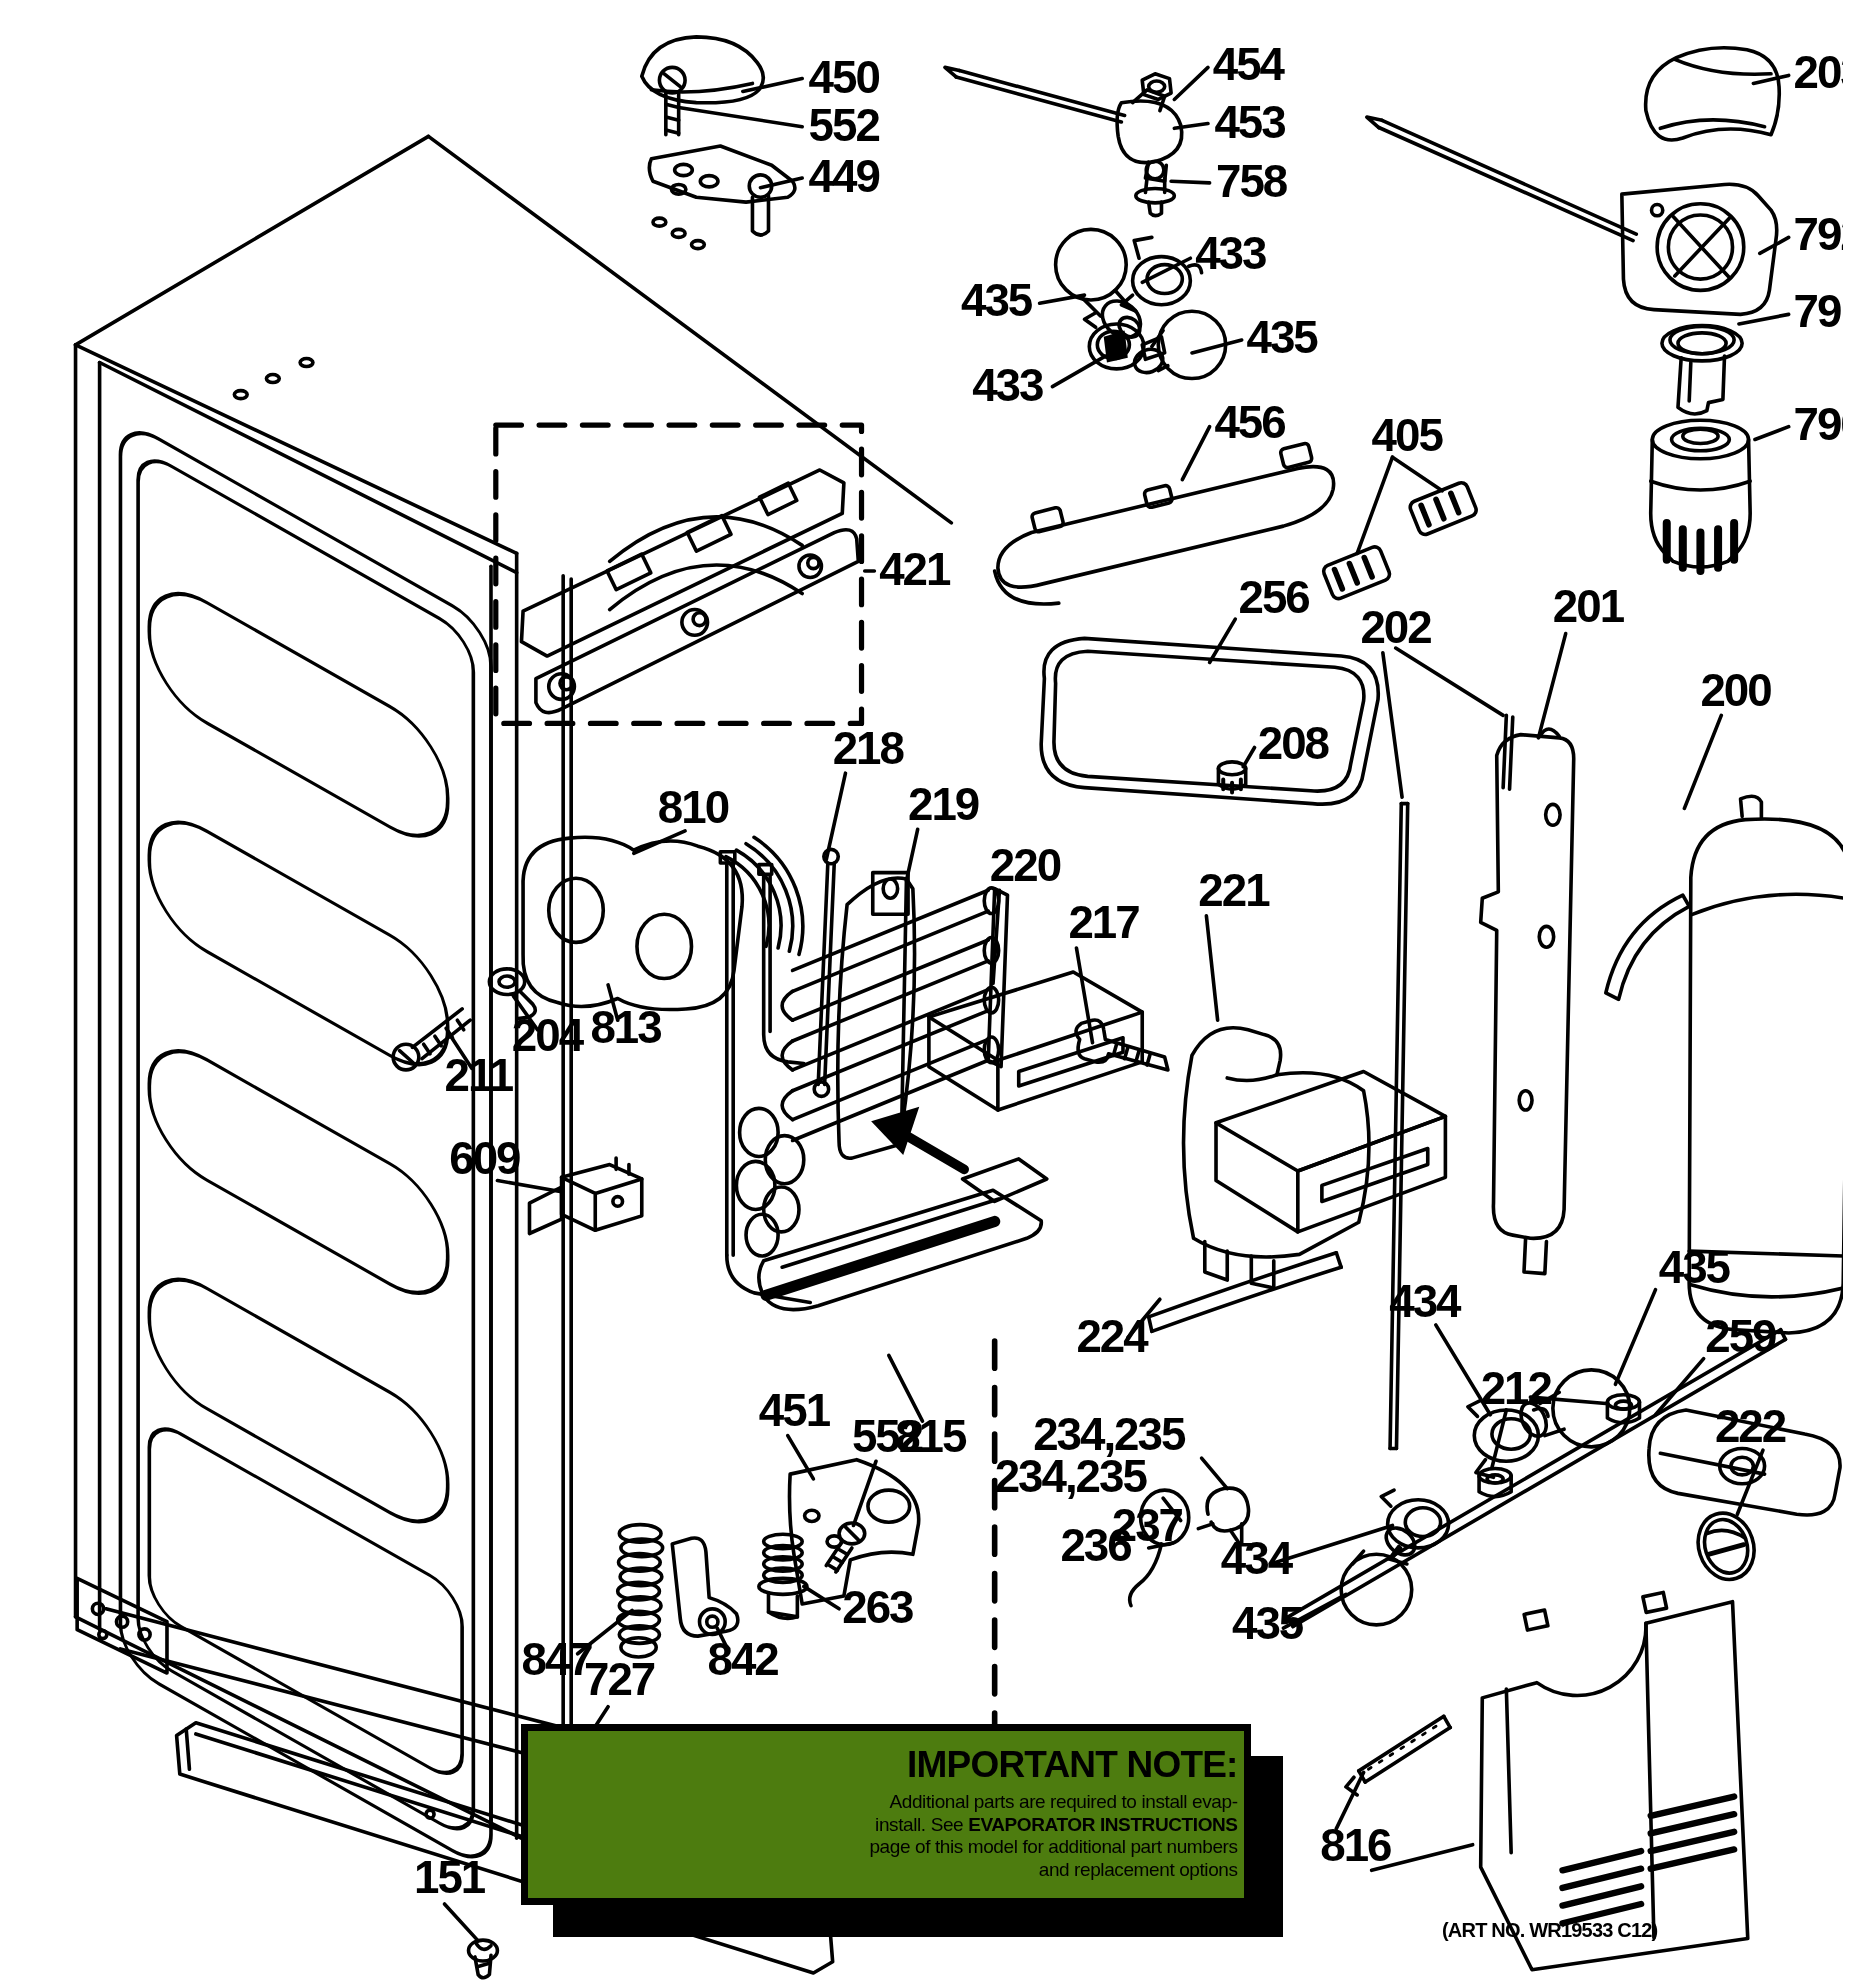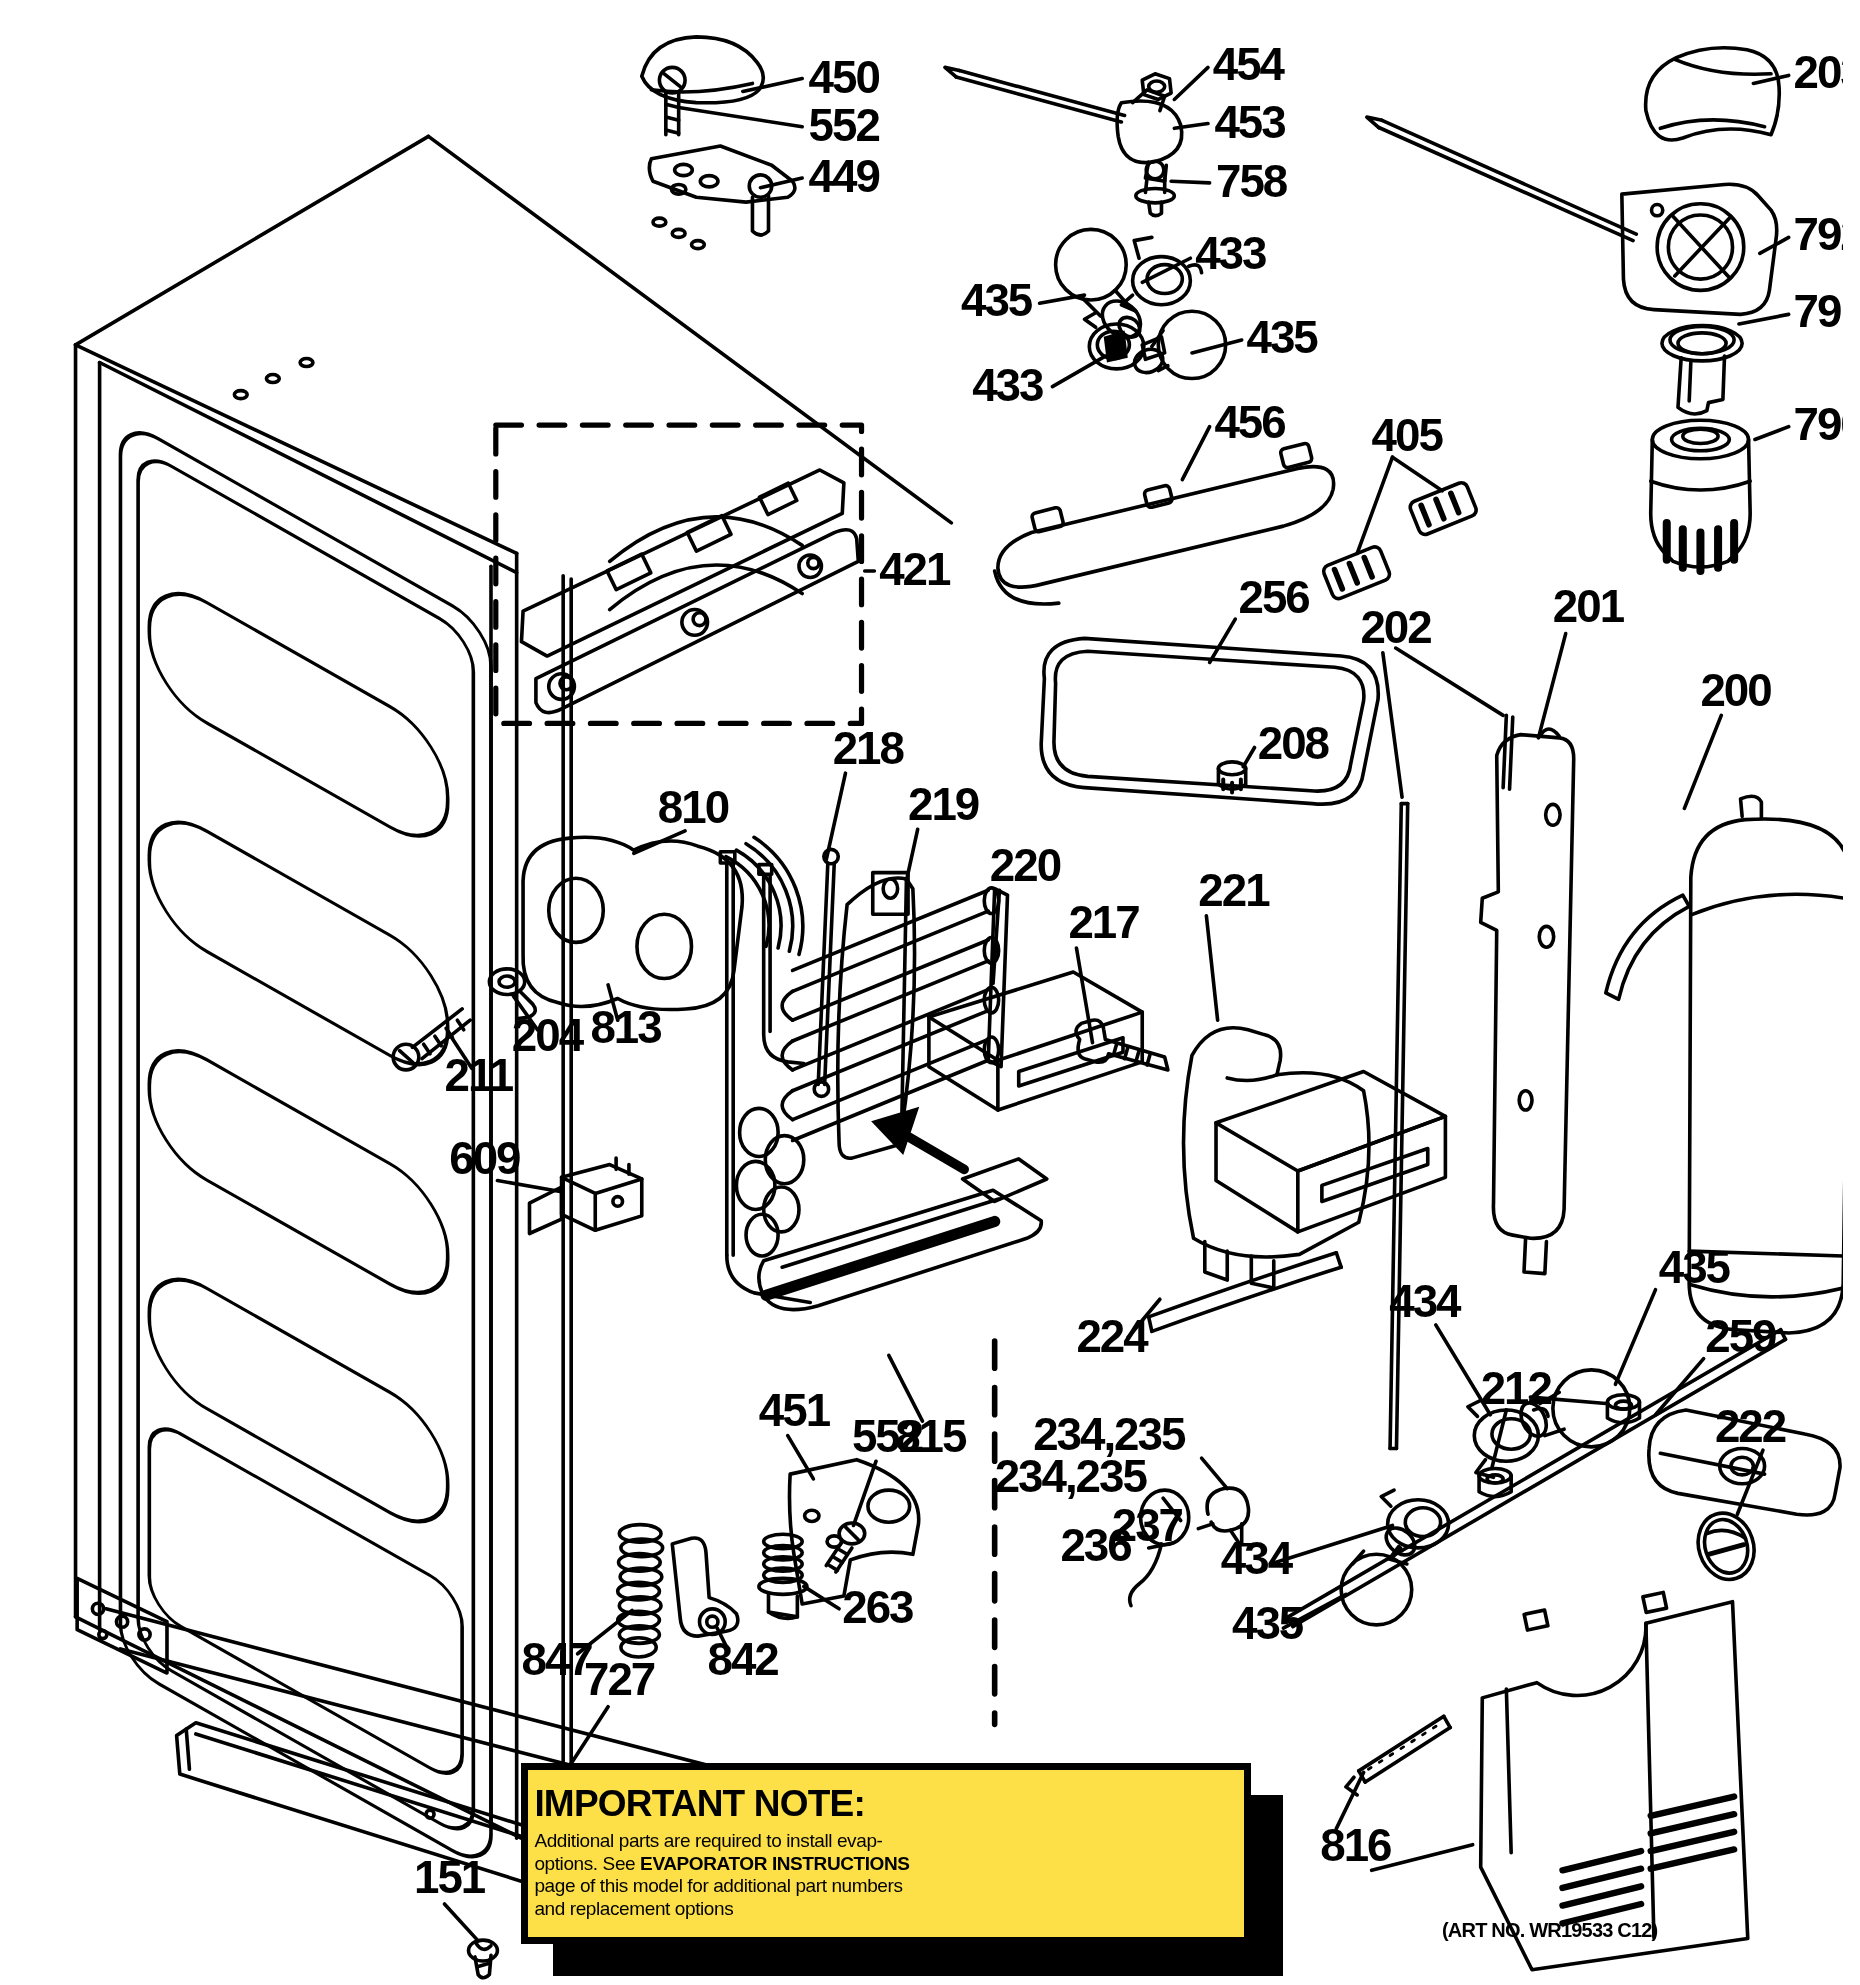--- a/index.html
+++ b/index.html
@@ -6,22 +6,22 @@
   #stage{position:relative;width:1843px;height:1985px;background:#fff;overflow:hidden;
          font-family:"Liberation Sans",sans-serif;}
   #diagram{position:absolute;left:0;top:0;}
   #diagram path,#diagram line,#diagram rect,#diagram circle,#diagram ellipse,
   #diagram polygon,#diagram polyline{fill:none;stroke:#000;stroke-width:4.5;
          stroke-linecap:round;stroke-linejoin:round;}
   .part-label{fill:#000;stroke:none;font-family:"Liberation Sans",sans-serif;
          font-size:57px;font-weight:700;letter-spacing:-2.5px;}
   .leader{stroke:#000;stroke-width:7;stroke-linecap:round;}
   .note-box{position:absolute;left:521px;top:1724px;width:730px;box-sizing:border-box;
-         border:7.2px solid #000;background:#fde047;box-shadow:32px 32px 0 0 #000;
-         text-align:left;padding:13px 6.4px 16px;margin-top:39px;}
+         border:7.2px solid #000;background:#4d7c0f;box-shadow:32px 32px 0 0 #000;
+         text-align:right;padding:13px 6.4px 16px;}
   .note-title{font-size:37px;font-weight:700;margin-bottom:4.8px;letter-spacing:-0.8px;}
   .note-line{font-size:19px;line-height:1.2;letter-spacing:-0.4px;}
   .art-no{position:absolute;left:1442px;top:1919px;font-size:20px;font-weight:700;
          letter-spacing:-0.8px;}
 </style>
 </head>
 <body>
 
 <div id="stage">
 
@@ -571,21 +571,21 @@
         <text x="882" y="2088" class="part-label">842</text>
         <text x="946" y="1778" class="part-label">451</text>
         <text x="1062" y="1810" class="part-label">552</text>
         <text x="1050" y="2024" class="part-label">263</text>
       </g>
 </svg>
 
 <div class="note-box">
   <div class="note-title">IMPORTANT NOTE:</div>
   <div class="note-line">Additional parts are required to install evap-</div>
-  <div class="note-line"><span>options.  See </span><b>EVAPORATOR INSTRUCTIONS</b></div>
+  <div class="note-line"><span>install.  See </span><b>EVAPORATOR INSTRUCTIONS</b></div>
   <div class="note-line">page of this model for additional part numbers</div>
   <div class="note-line">and replacement options</div>
 </div>
 
 <div class="art-no">(ART NO. WR19533 C12)</div>
 
 </div>
 
 
 </body></html>

